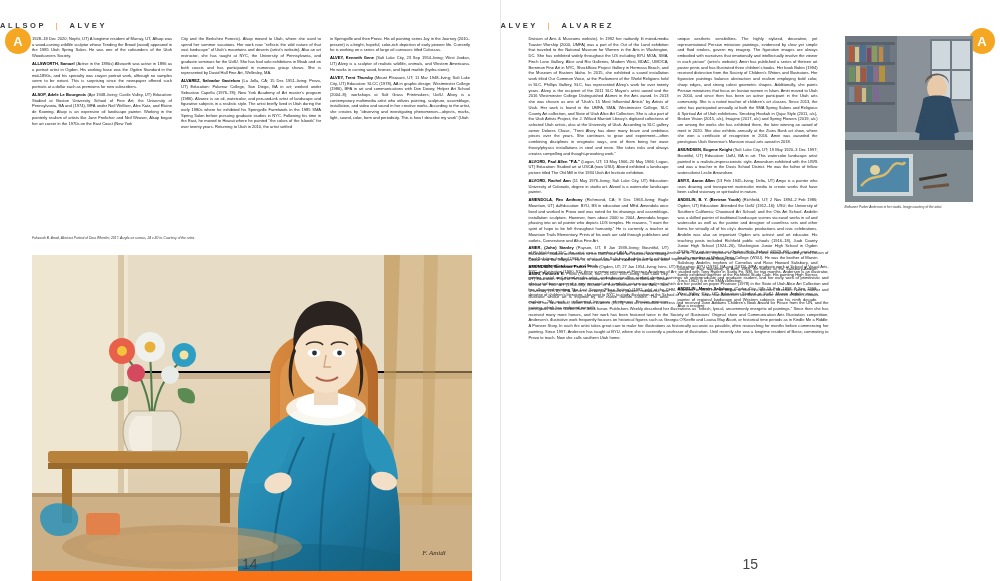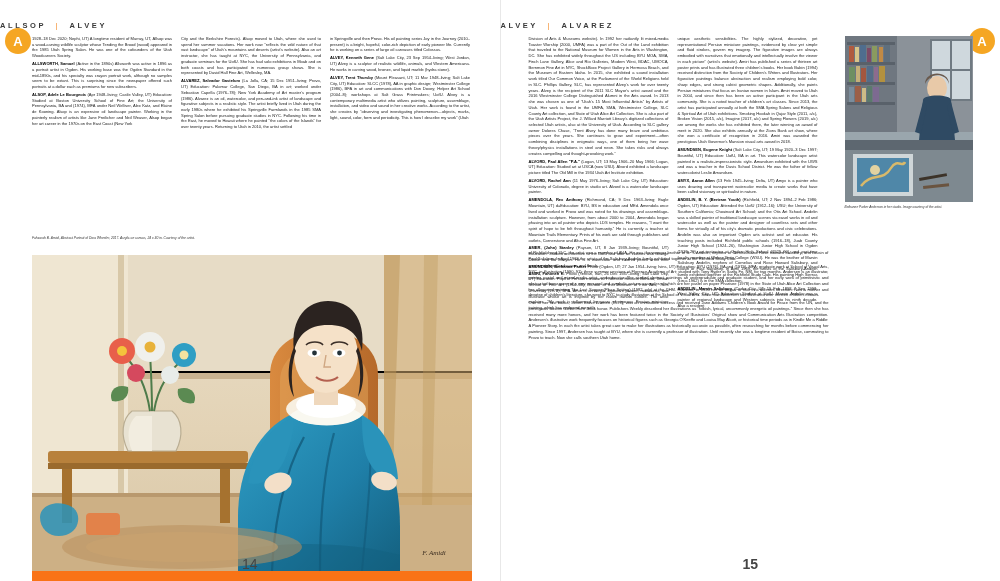--- a/index.html
+++ b/index.html
@@ -27,21 +27,21 @@
     background:#f5a623;color:#fff;font-size:13px;font-weight:700;
     display:flex;align-items:center;justify-content:center;
   }
   .tab-left{left:5px;top:28px;}
   .tab-right{right:5px;top:28px;}
 
   .folio{
     position:absolute;bottom:9px;font-size:14px;color:#444;
   }
   .folio-left{left:50%;transform:translateX(-50%);}
-  .folio-right{left:50%;transform:translateX(-50%);font-weight:bold;}
+  .folio-right{left:50%;transform:translateX(-50%);}
 
   
   .cols{position:absolute;display:flex;}
   .col{font-size:4.05px;line-height:1.42;text-align:justify;color:#1a1a1a;}
   .col p{margin:0 0 2.2px 0;text-indent:0;}
   .entry{margin:0 0 3.4px 0;}
   .nm{font-weight:700;color:#000;}
 
   
   .lp-cols{top:36px;left:32px;width:440px;gap:9px;}

